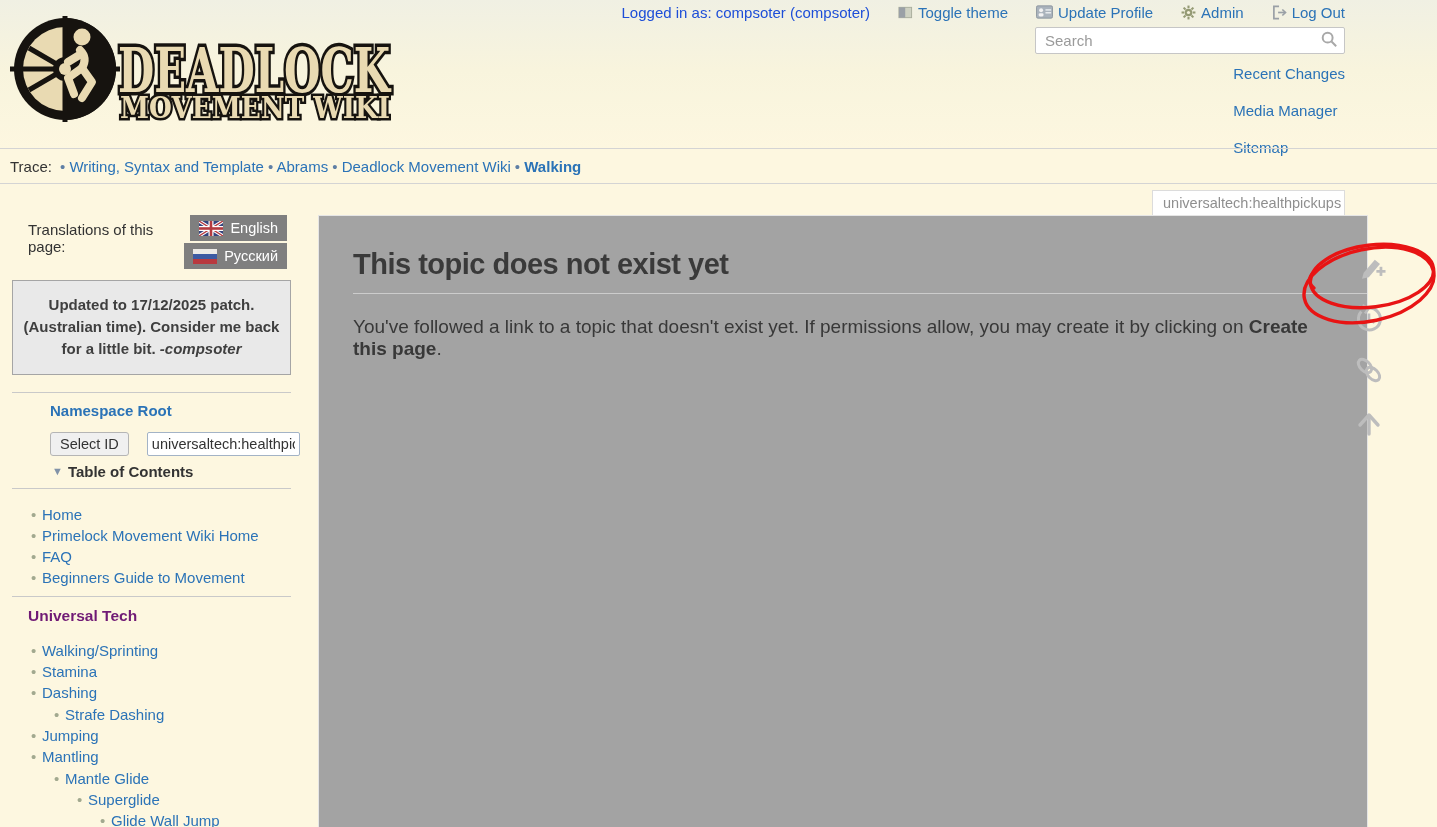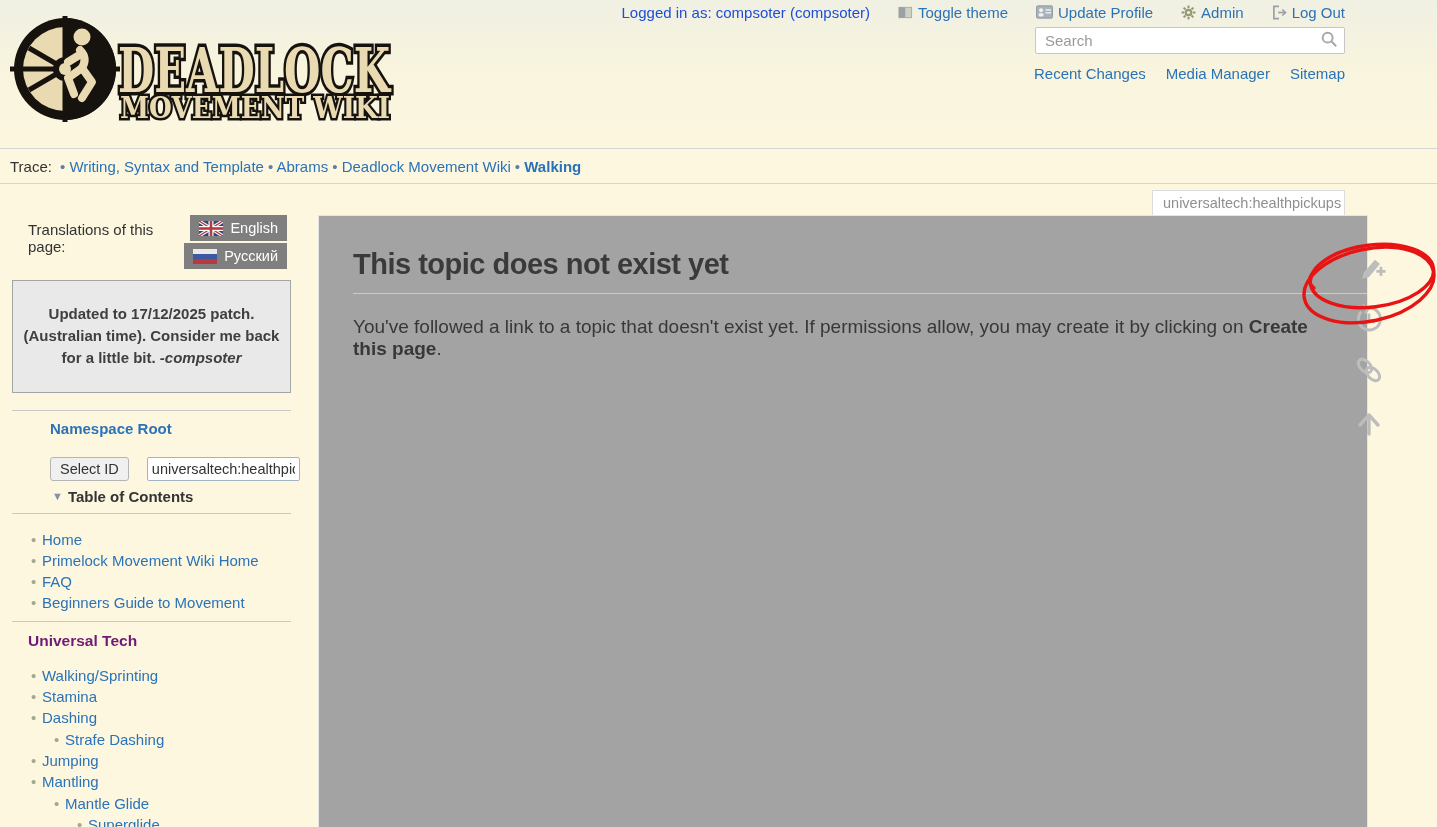--- a/index.html
+++ b/index.html
@@ -33,21 +33,21 @@
   .searchbox input {
     flex:1; border:none; outline:none; background:transparent;
     font-size:15px; color:#444; padding:0 4px 0 9px;
     font-family:"Liberation Sans", sans-serif;
   }
   .searchbox input::placeholder { color:#9a9a9a; }
   .searchbox .mag { margin-right:6px; cursor:pointer; }
 
   .site-tools {
     position:absolute; top:65px; right:92px;
-    display:flex; gap:20px; font-size:15px;
+    display:flex; gap:20px; font-size:15px;flex-direction:column;
   }
 
   
   .tracebar {
     position:absolute; top:148px; left:0; right:0; height:36px;
     border-top:1px solid #d4d4d4; border-bottom:1px solid #d4d4d4;
     display:flex; align-items:center; padding-left:10px; font-size:15px;
   }
   .trace-label { color:#333; margin-right:4px; }
   .trace-item { margin-left:4px; }
@@ -61,30 +61,30 @@
   .flag-buttons { display:flex; flex-direction:column; align-items:flex-end; gap:2px; }
   .flag-btn {
     background:#7f7f7f; color:#fff; border:none; cursor:pointer;
     display:flex; align-items:center; gap:7px; padding:5px 9px;
     font-size:14.5px; font-family:"Liberation Sans", sans-serif;
   }
   .flag-btn svg { display:block; }
 
   .notice {
     margin:11px 27px 0 12px; background:#e9e9e9; border:1px solid #a5a5a5;
-    padding:22px 6px; text-align:center; font-weight:bold; color:#3f3f3f;
+    padding:13px 6px; text-align:center; font-weight:bold; color:#3f3f3f;
     font-size:15px; line-height:1.48;
   }
   .notice .author { font-style:italic; }
 
   .side-rule { border:none; border-top:1px solid #c9c9c9; margin:17px 27px 0 12px; }
 
   .ns-block { margin:9px 0 0 50px; }
   .ns-title { color:#2b73b7; font-weight:bold; font-size:15px; }
-  .ns-row { margin-top:20px; display:flex; gap:18px; }
+  .ns-row { margin-top:13px; display:flex; gap:18px; }
   .select-id-btn {
     background:#f0f0f0; border:1px solid #b5b5b5; border-radius:3px;
     padding:3px 9px; font-size:14.5px; color:#333; cursor:pointer;
     font-family:"Liberation Sans", sans-serif;
   }
   .ns-input {
     width:153px; border:1px solid #a3b3c6; border-radius:2px; background:#fff;
     font-size:14.5px; color:#333; padding:3px 4px;
     font-family:"Liberation Sans", sans-serif; outline:none;
   }

